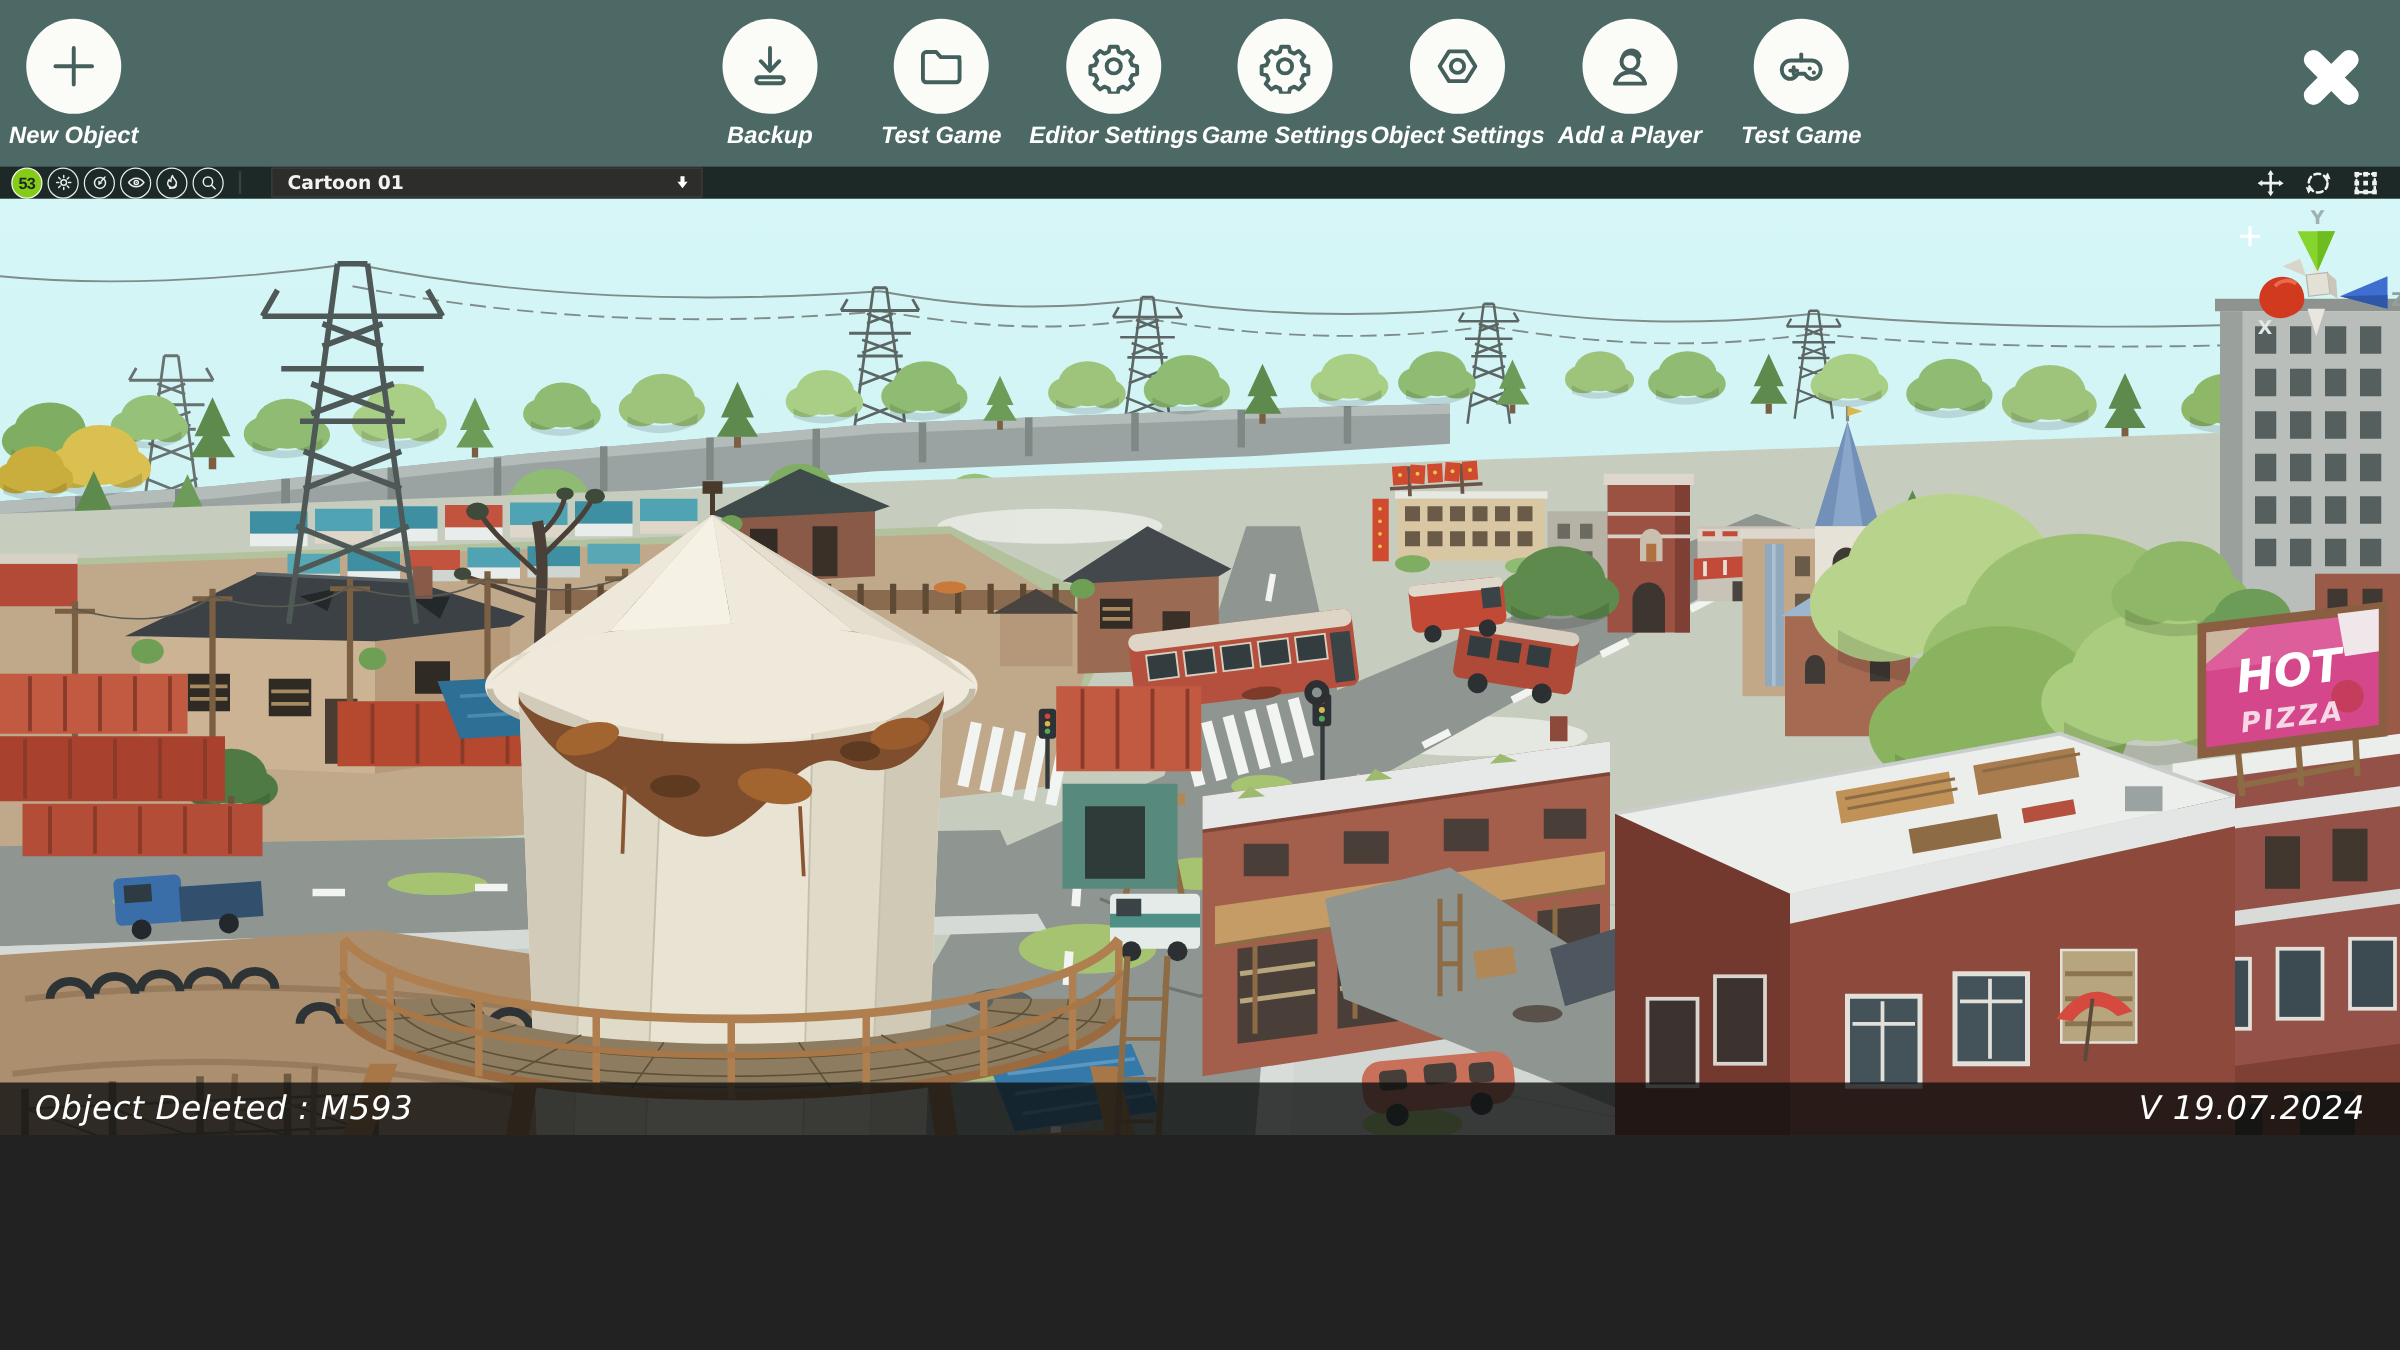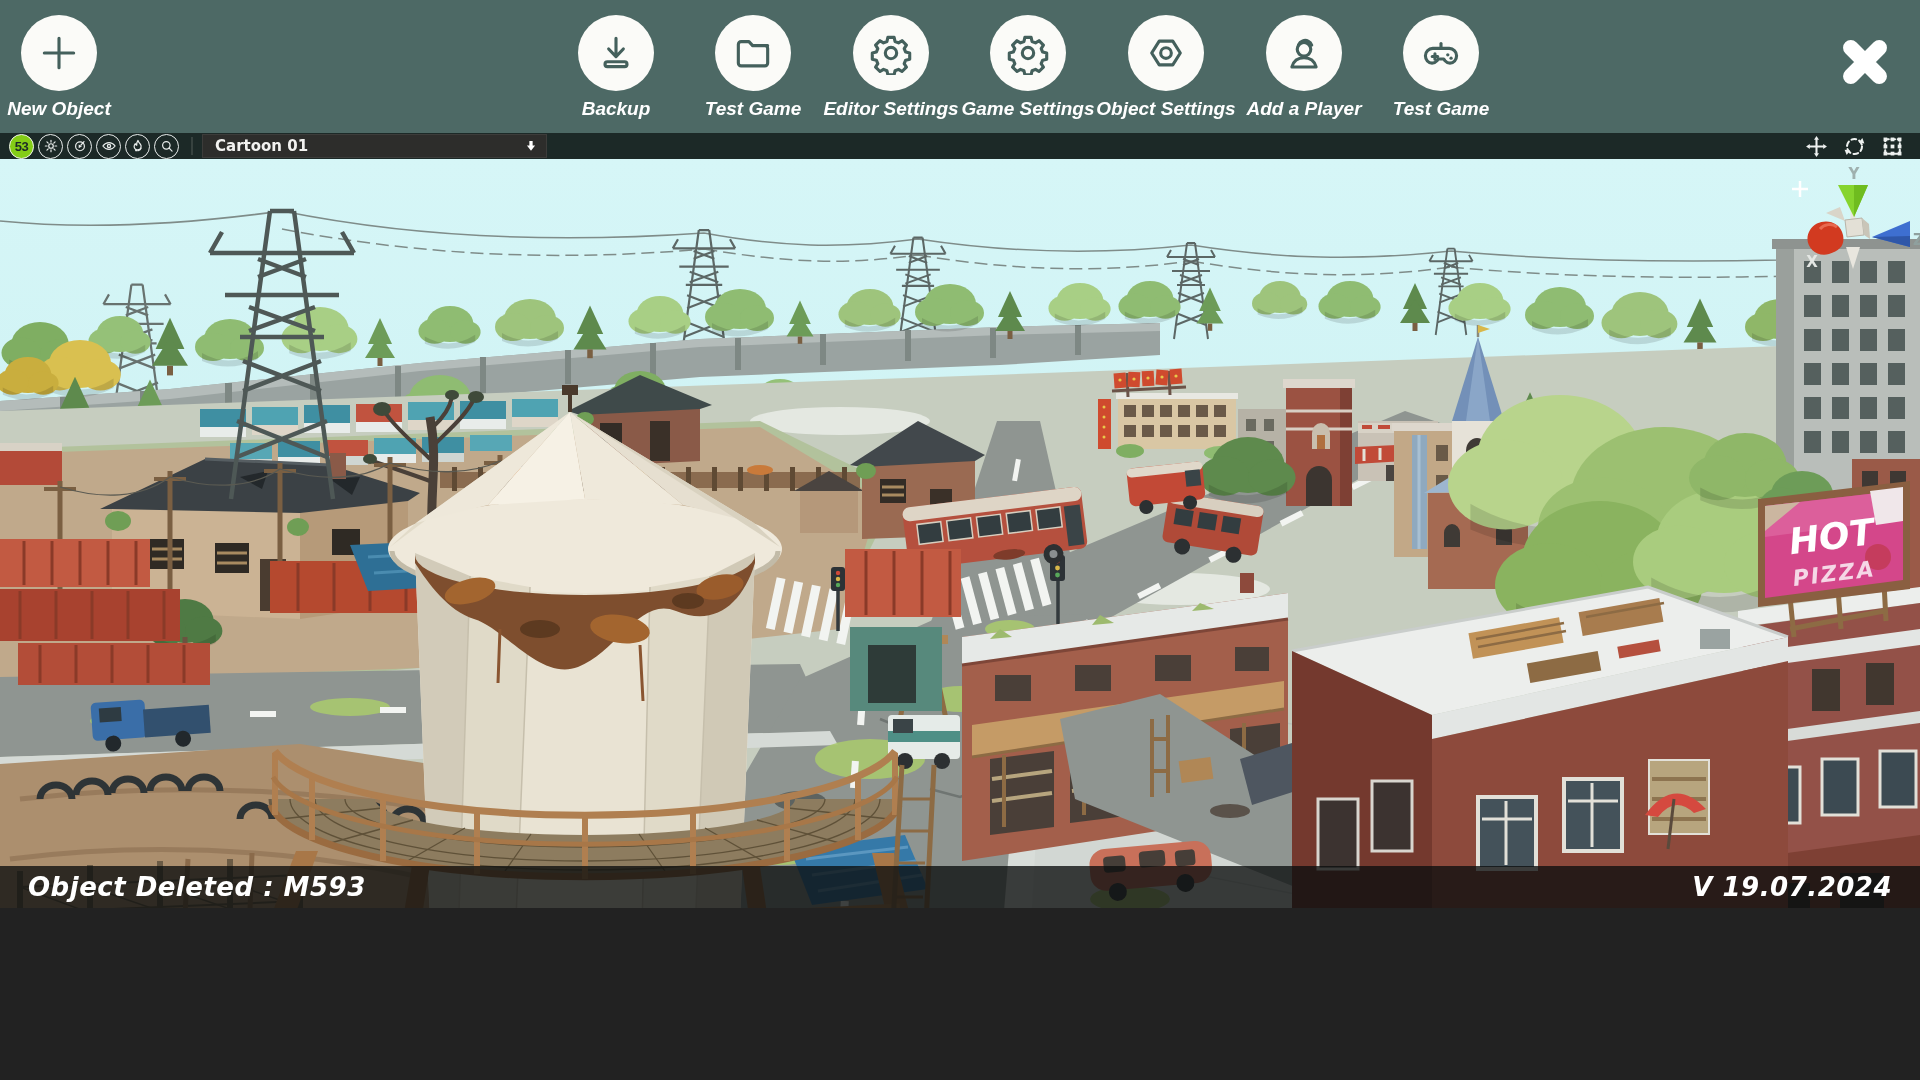--- a/index.html
+++ b/index.html
@@ -18,34 +18,34 @@
   .close-btn svg{width:100%;height:100%;stroke:#fff;stroke-width:6;stroke-linecap:round;fill:none;}
   
   .view-toolbar{position:absolute;top:133px;left:0;width:1920px;height:26px;background:var(--viewbar-bg,#1c2927);
                 display:flex;align-items:center;box-sizing:border-box;padding-left:5px;}
   .vb-icon{width:25px;height:25px;min-width:25px;border-radius:50%;border:1.5px solid #e9edec;box-sizing:border-box;
            display:flex;align-items:center;justify-content:center;margin-left:4px;background:none;padding:0;cursor:pointer;}
   .vb-icon svg{width:16px;height:16px;stroke:#e9edec;fill:none;stroke-width:1.8;stroke-linecap:round;stroke-linejoin:round;}
   .vb-badge{background:#84cc16;border-color:#f4f5f3;}
   .vb-badge span{font-size:13px;font-weight:700;color:#1c2927;letter-spacing:-0.5px;}
   .vb-sep{width:2px;height:18px;background:#37423f;margin-left:12px;}
-  .style-dd{margin-left:9px;width:345px;height:24px;background:var(--dropdown-bg,#2d2d2b);border:1px solid #3c3c3a;
+  .style-dd{margin-left:24px;width:345px;height:24px;background:var(--dropdown-bg,#2d2d2b);border:1px solid #3c3c3a;
             box-sizing:border-box;display:flex;align-items:center;padding:0 8px 0 12px;cursor:pointer;}
   .style-dd .dd-label{font-size:15px;font-weight:700;color:#f2f2f0;flex:1;}
   .style-dd svg{width:14px;height:16px;fill:#fff;}
   .vb-right{margin-left:auto;display:flex;align-items:center;gap:13px;margin-right:15px;}
   .vb-tool{background:none;border:none;padding:0;width:25px;height:25px;cursor:pointer;}
   .vb-tool svg{width:25px;height:25px;stroke:#eef1f0;fill:none;stroke-width:2;stroke-linecap:round;}
   
   .viewport{position:absolute;top:159px;left:0;width:1920px;height:921px;}
   .viewport svg.scene{display:block;width:1920px;height:921px;}
   
   .status-bar{position:absolute;left:0;bottom:0;width:1920px;height:42px;background:var(--status-bg,rgba(12,14,14,.78));
               display:flex;align-items:center;justify-content:space-between;box-sizing:border-box;padding:0 28px;}
-  .status-bar span{font-size:26px;font-weight:700;font-style:italic;color:#fff;letter-spacing:.5px;}
+  .status-bar span{font-size:26px;font-weight:400;font-style:italic;color:#fff;letter-spacing:.5px;}
 </style>
 </head>
 <body>
 
 <div id="app">
 
   <header class="top-toolbar">
 
     <button class="tb-item" style="left:-11px">
       <span class="tb-circle">

